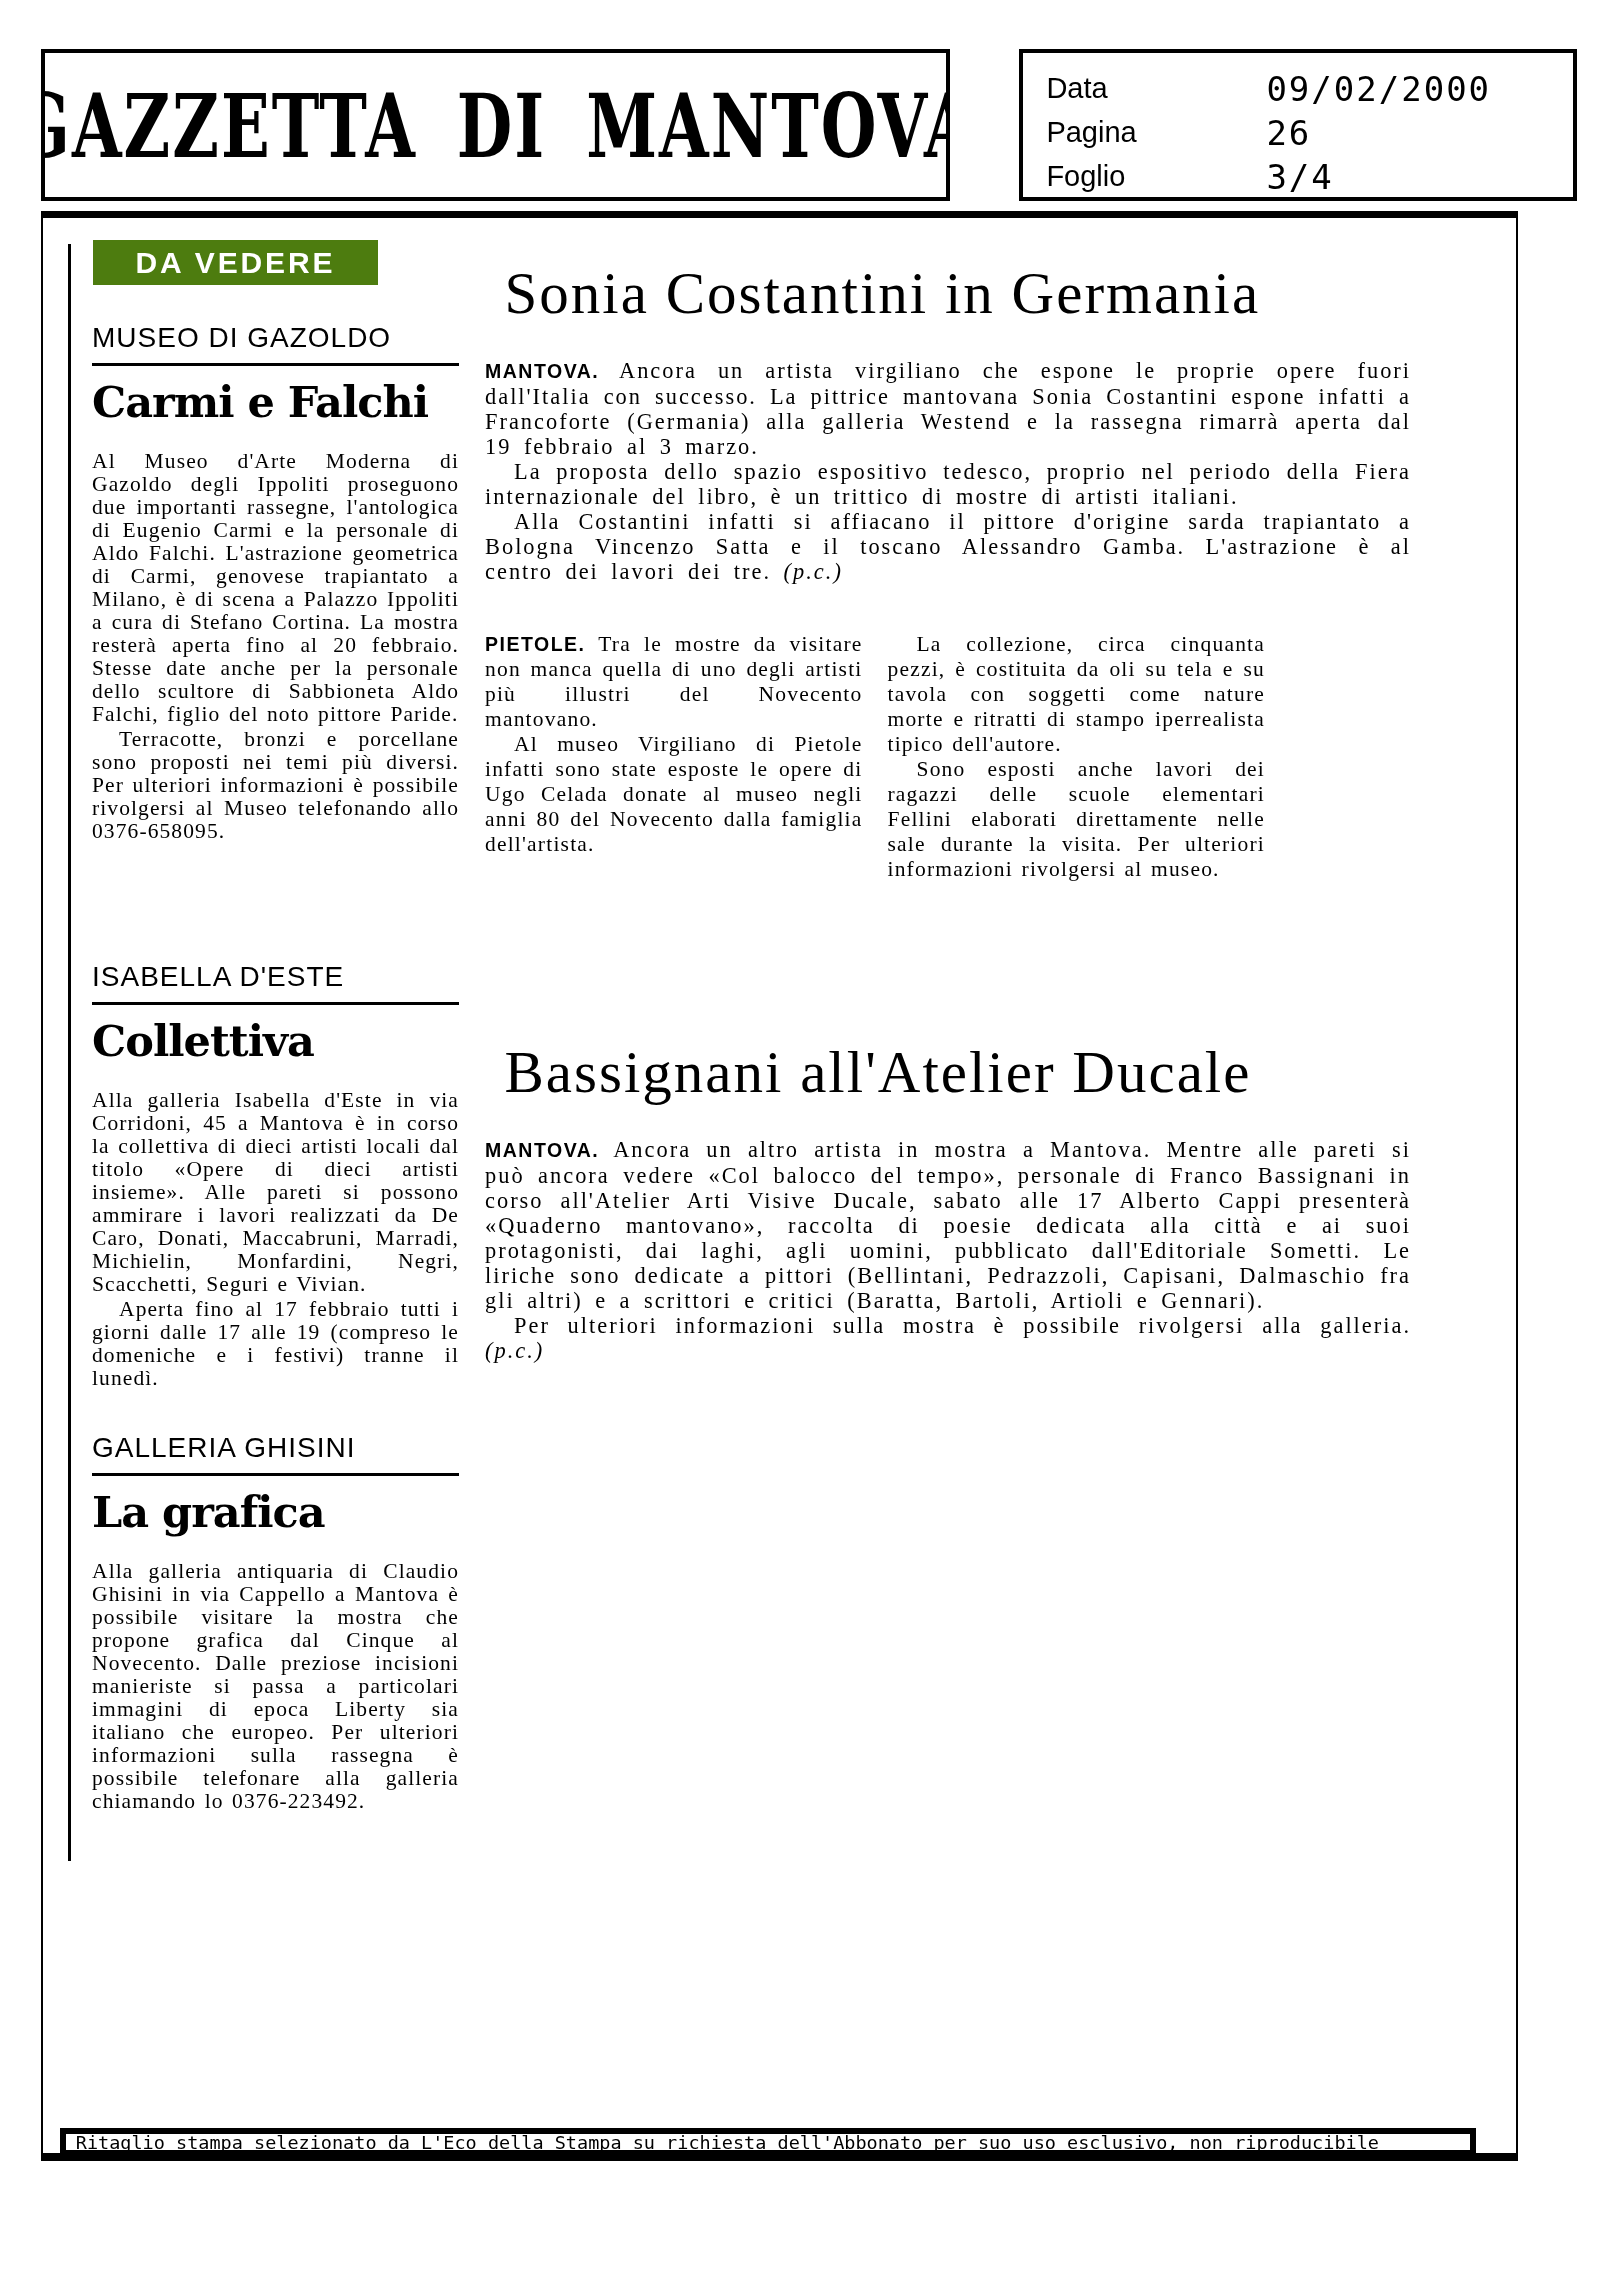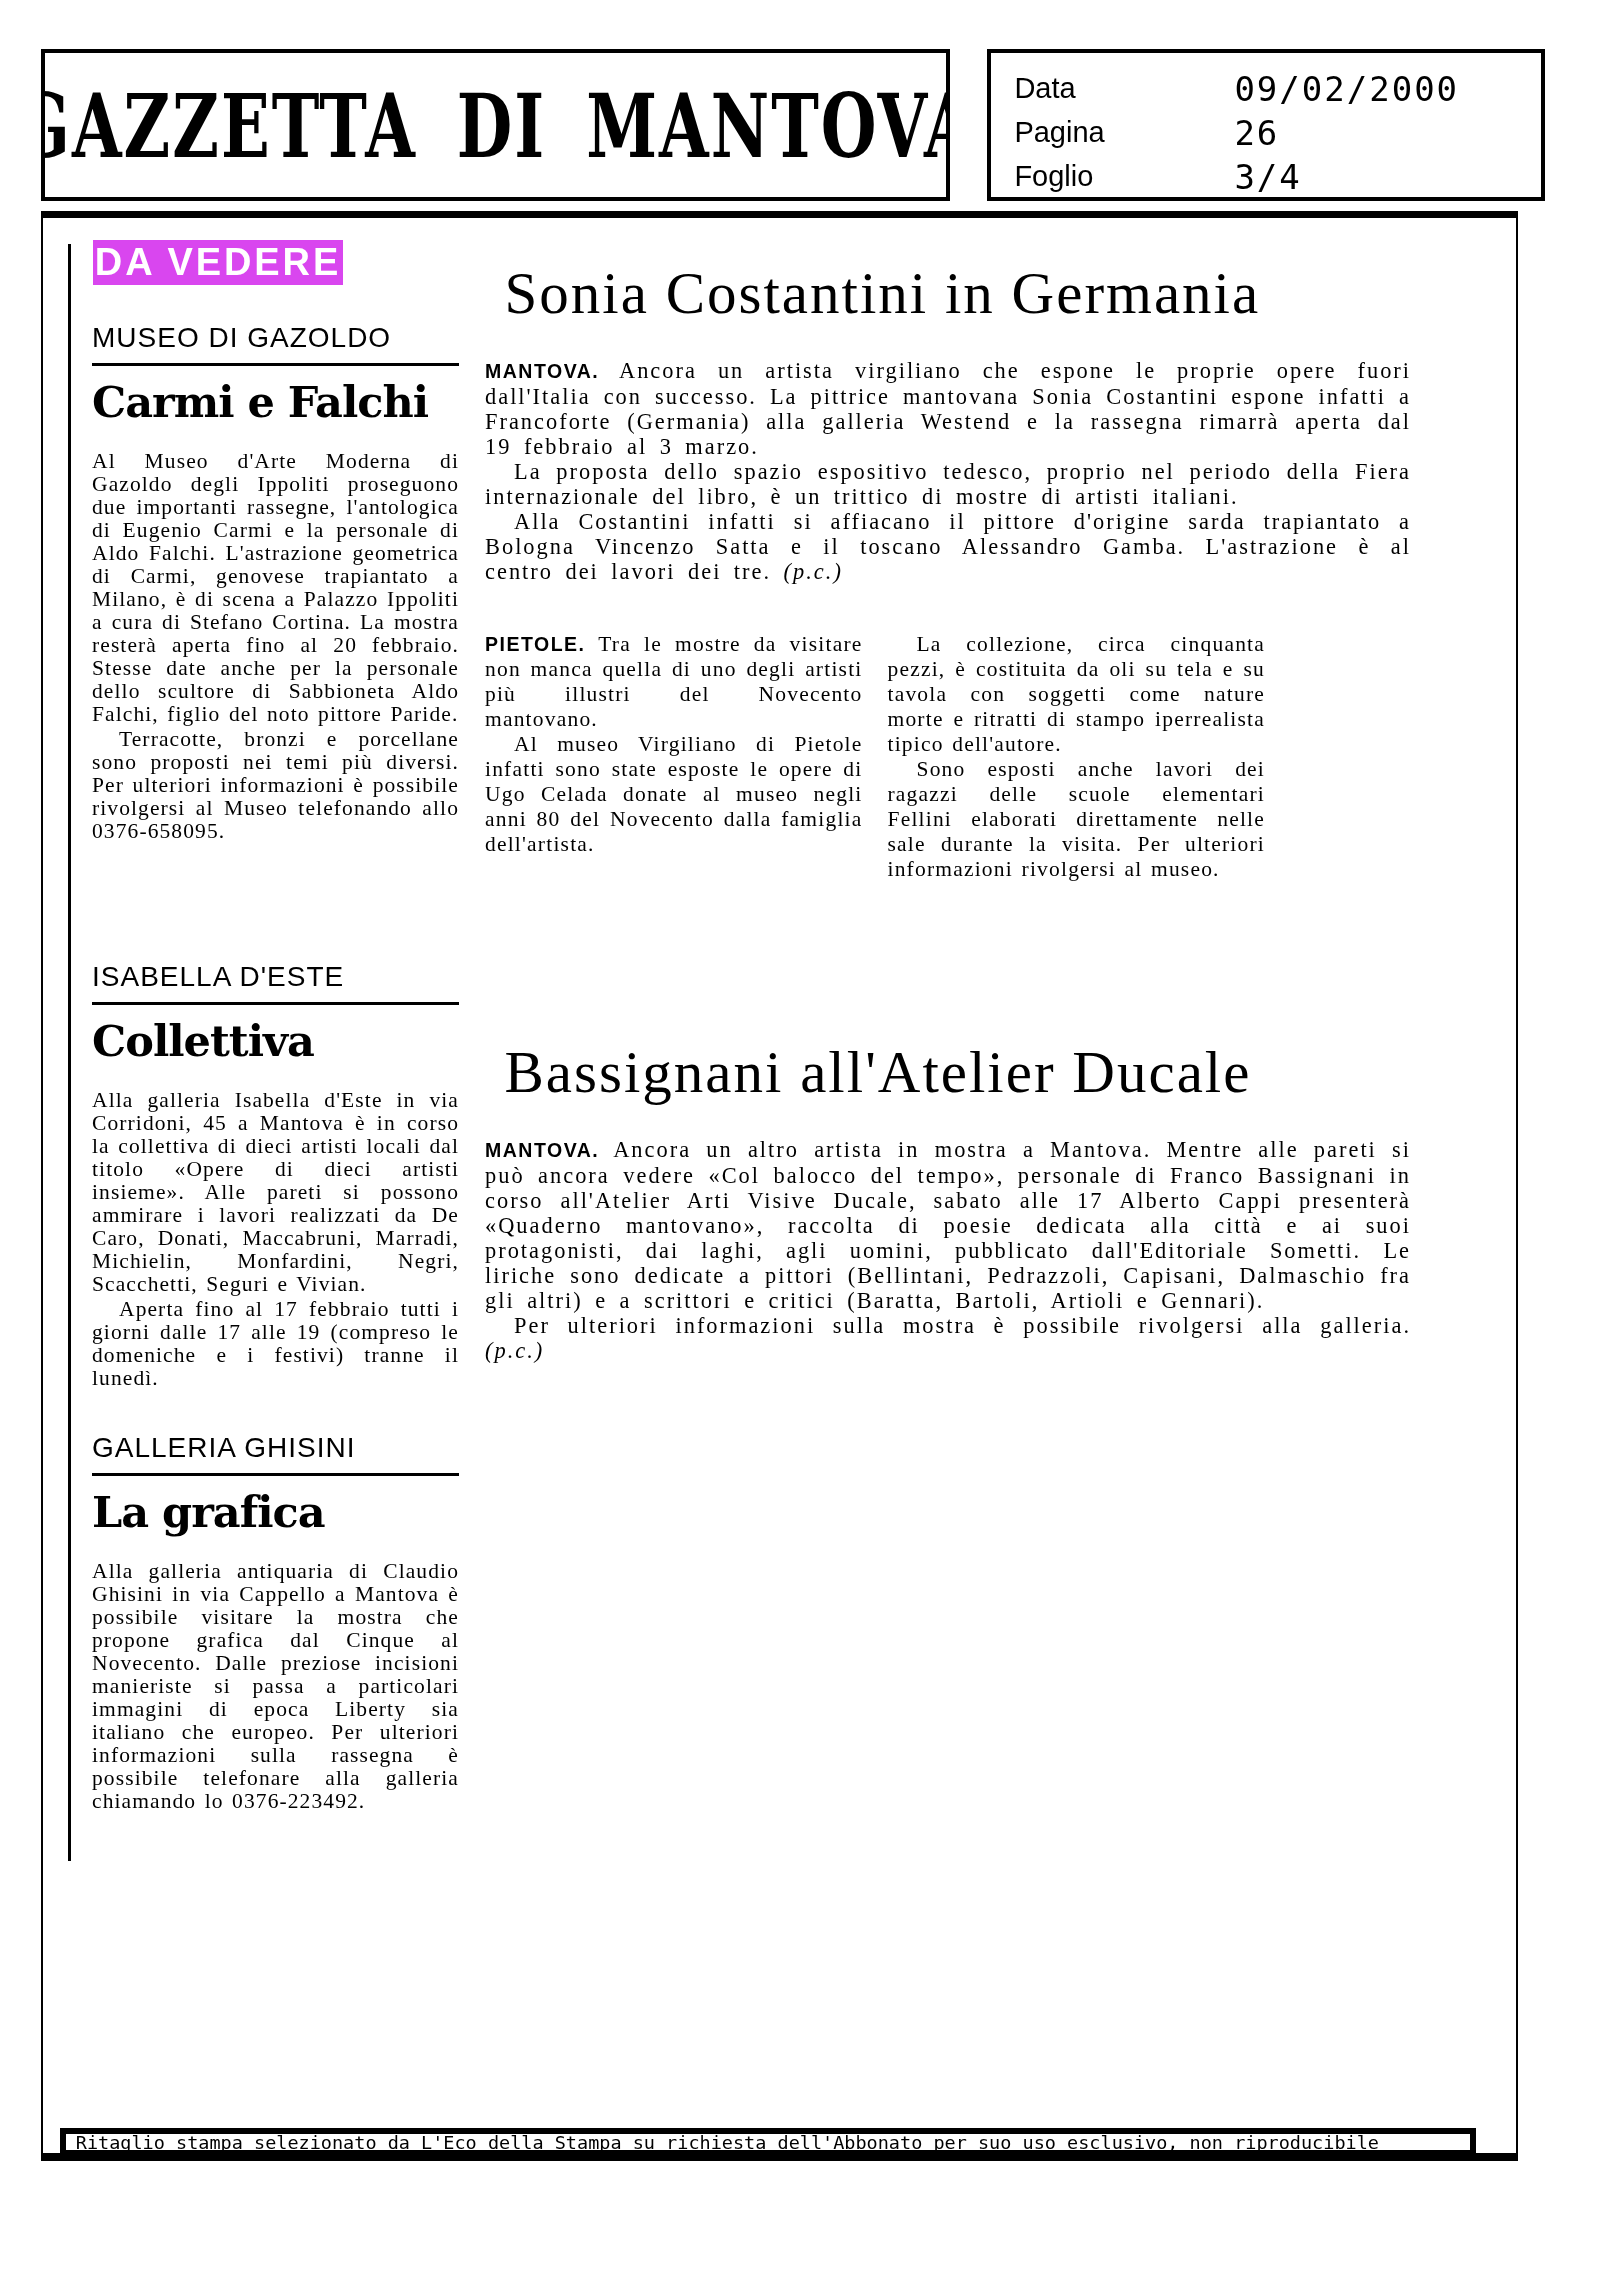--- a/index.html
+++ b/index.html
@@ -12,41 +12,41 @@
     position:absolute; left:41px; top:49px; width:909px; height:152px;
     border:4.9px solid #000; box-sizing:border-box;
     display:flex; align-items:center; justify-content:center; overflow:hidden;
   }
   .masthead-title {
     font-family:"DejaVu Serif", serif; font-weight:900; font-size:64px;
     letter-spacing:2px; word-spacing:15.6px; white-space:nowrap;
     transform:scaleY(1.38); transform-origin:center;
   }
   .info-box {
-    position:absolute; left:987px; top:49px; width:558px; height:152px;
+    position:absolute; left:1019px; top:49px; width:558px; height:152px;
     border:4.9px solid #000; box-sizing:border-box; padding:13.7px 0 0 23.4px;
   }
   .info-row { display:flex; align-items:center; height:44px; }
   .info-label { width:220px; font-family:"Liberation Sans", sans-serif; font-size:29px; }
   .info-value { font-family:"DejaVu Sans Mono", monospace; font-size:34px; letter-spacing:2px; }
 
   
   .main-box {
     position:absolute; left:41px; top:211px; width:1477px; height:1950px;
     box-sizing:border-box; background:#fff;
     border-top:7.8px solid #000; border-bottom:8.8px solid #000;
     border-left:2.9px solid #000; border-right:2.9px solid #000;
   }
   .col-rule { position:absolute; left:68px; top:244px; width:2.9px; height:1617px; background:#000; }
 
   
   .badge {
-    position:absolute; left:93px; top:240px; width:250px; height:45px;
-    background:#d946ef; color:#fff; display:flex; align-items:center; justify-content:center;
-    font-family:"Liberation Sans", sans-serif; font-weight:bold; font-size:38px; letter-spacing:2.9px;
+    position:absolute; left:93px; top:240px; width:285px; height:45px;
+    background:#4d7c0f; color:#fff; display:flex; align-items:center; justify-content:center;
+    font-family:"Liberation Sans", sans-serif; font-weight:bold; font-size:30px; letter-spacing:2.9px;
   }
   .side-section { position:absolute; left:92px; width:367px; }
   .s1 { top:322px; } .s2 { top:961px; } .s3 { top:1432px; }
   .kicker {
     font-family:"Liberation Sans", sans-serif; font-size:28px; letter-spacing:1px;
     padding-bottom:8.8px; border-bottom:3.9px solid #000;
   }
   .side-headline {
     font-family:"DejaVu Serif", serif; font-weight:bold; font-size:43px;
     letter-spacing:-1px; margin:13.7px 0 23.4px 0; line-height:1.1;

